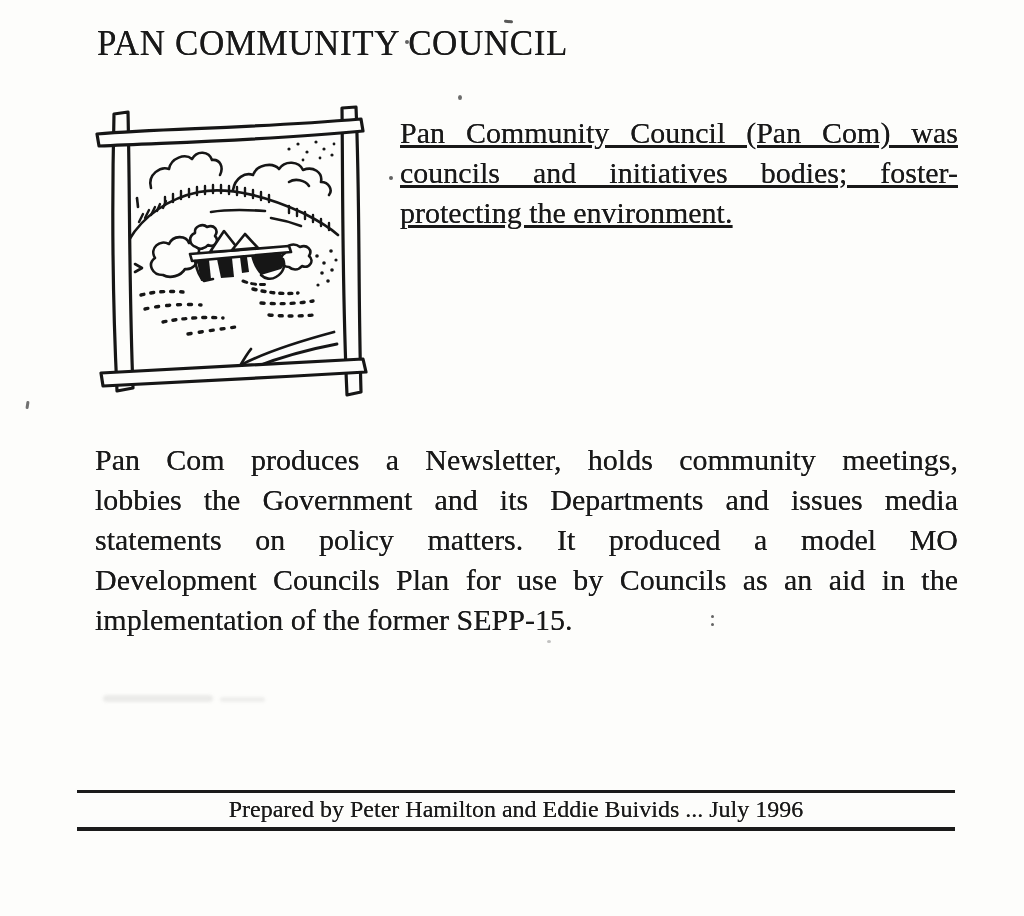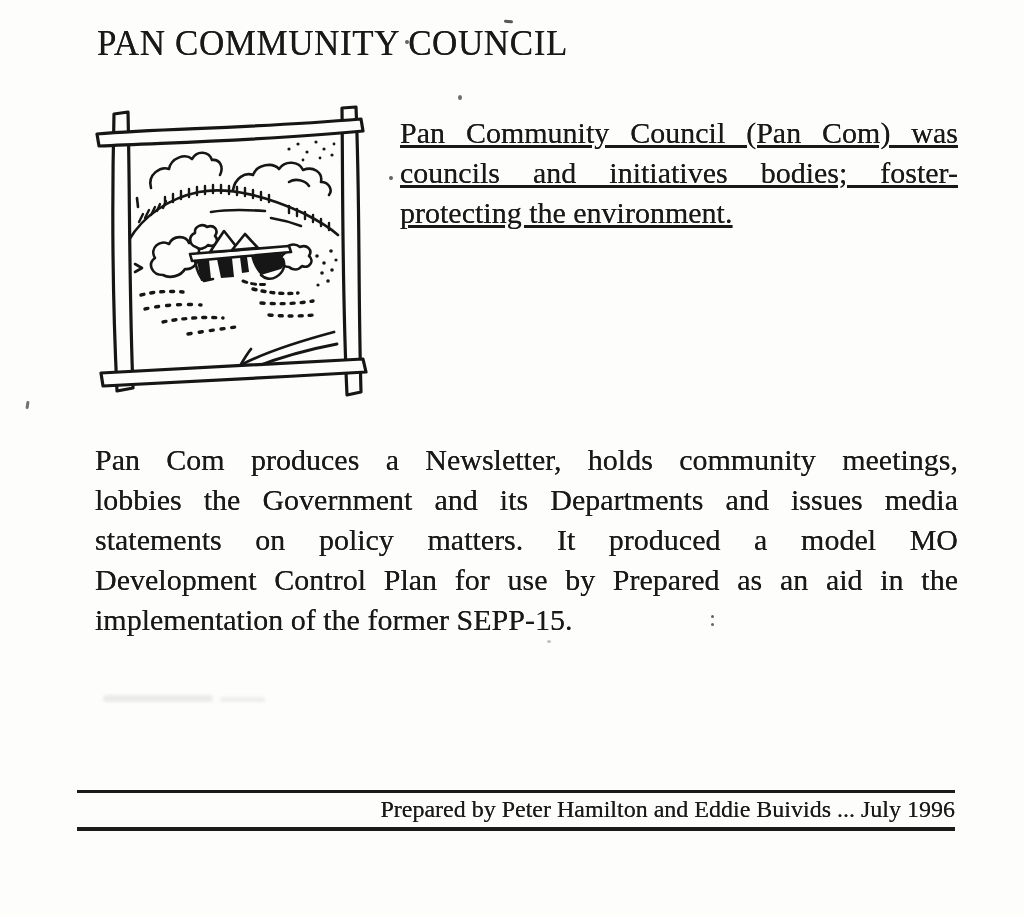--- a/index.html
+++ b/index.html
@@ -26,21 +26,21 @@
   }
   .para-intro { left:400px; top:113px; width:558px;text-decoration:underline; }
   .para-body  { left:95px;  top:440px; width:863px; }
   .para .tline { text-align:justify; text-align-last:justify; }
   .para .tline:last-child { text-align-last:left; }
   .footer-rule { position:absolute; left:77px; width:878px; background:#1b1b1b; }
   .footer-rule-top { top:790px; height:3px; }
   .footer-rule-bottom { top:827px; height:4px; }
   .footer-text {
     position:absolute; left:77px; top:792px; width:878px;
-    text-align:right; font-size:24px; line-height:34px;
+    text-align:center; font-size:24px; line-height:34px;
     text-shadow:0 0 .5px rgba(20,20,20,.85);
     white-space:nowrap;
   }
   
   .speck { position:absolute; background:#2e2e2e; border-radius:50%; }
   .speck-dash { left:504px; top:20px; width:9px; height:3px; border-radius:2px; transform:rotate(6deg); opacity:.8; }
   .speck-title-dot { left:405px; top:40px; width:4px; height:4px; opacity:.75; }
   .speck-dot-a { left:458px; top:95px; width:4px; height:5px; opacity:.7; }
   .speck-dot-b { left:389px; top:176px; width:4px; height:4px; opacity:.75; }
   .speck-quote { left:26px; top:401px; width:3px; height:8px; border-radius:2px; transform:rotate(9deg); background:#4e4e4e; opacity:.8; }
@@ -144,21 +144,21 @@
   <div class="para para-intro">
       <div class="tline">Pan Community Council (Pan Com) was</div>
       <div class="tline">councils and initiatives bodies; foster-</div>
       <div class="tline">protecting the environment.</div>
     </div>
 
   <div class="para para-body">
       <div class="tline">Pan Com produces a Newsletter, holds community meetings,</div>
       <div class="tline">lobbies the Government and its Departments and issues media</div>
       <div class="tline">statements on policy matters.  It  produced a model MO</div>
-      <div class="tline">Development Control Plan for use by Prepared as an aid in the</div>
+      <div class="tline">Development Councils Plan for use by Councils as an aid in the</div>
       <div class="tline">implementation of the former SEPP-15.</div>
     </div>
 
   <div class="footer-rule footer-rule-top"></div>
   <div class="footer-text">Prepared by Peter Hamilton and Eddie Buivids ... July 1996</div>
   <div class="footer-rule footer-rule-bottom"></div>
 
   <div class="speck speck-dash"></div>
   <div class="speck speck-title-dot"></div>
   <div class="speck speck-dot-a"></div>

